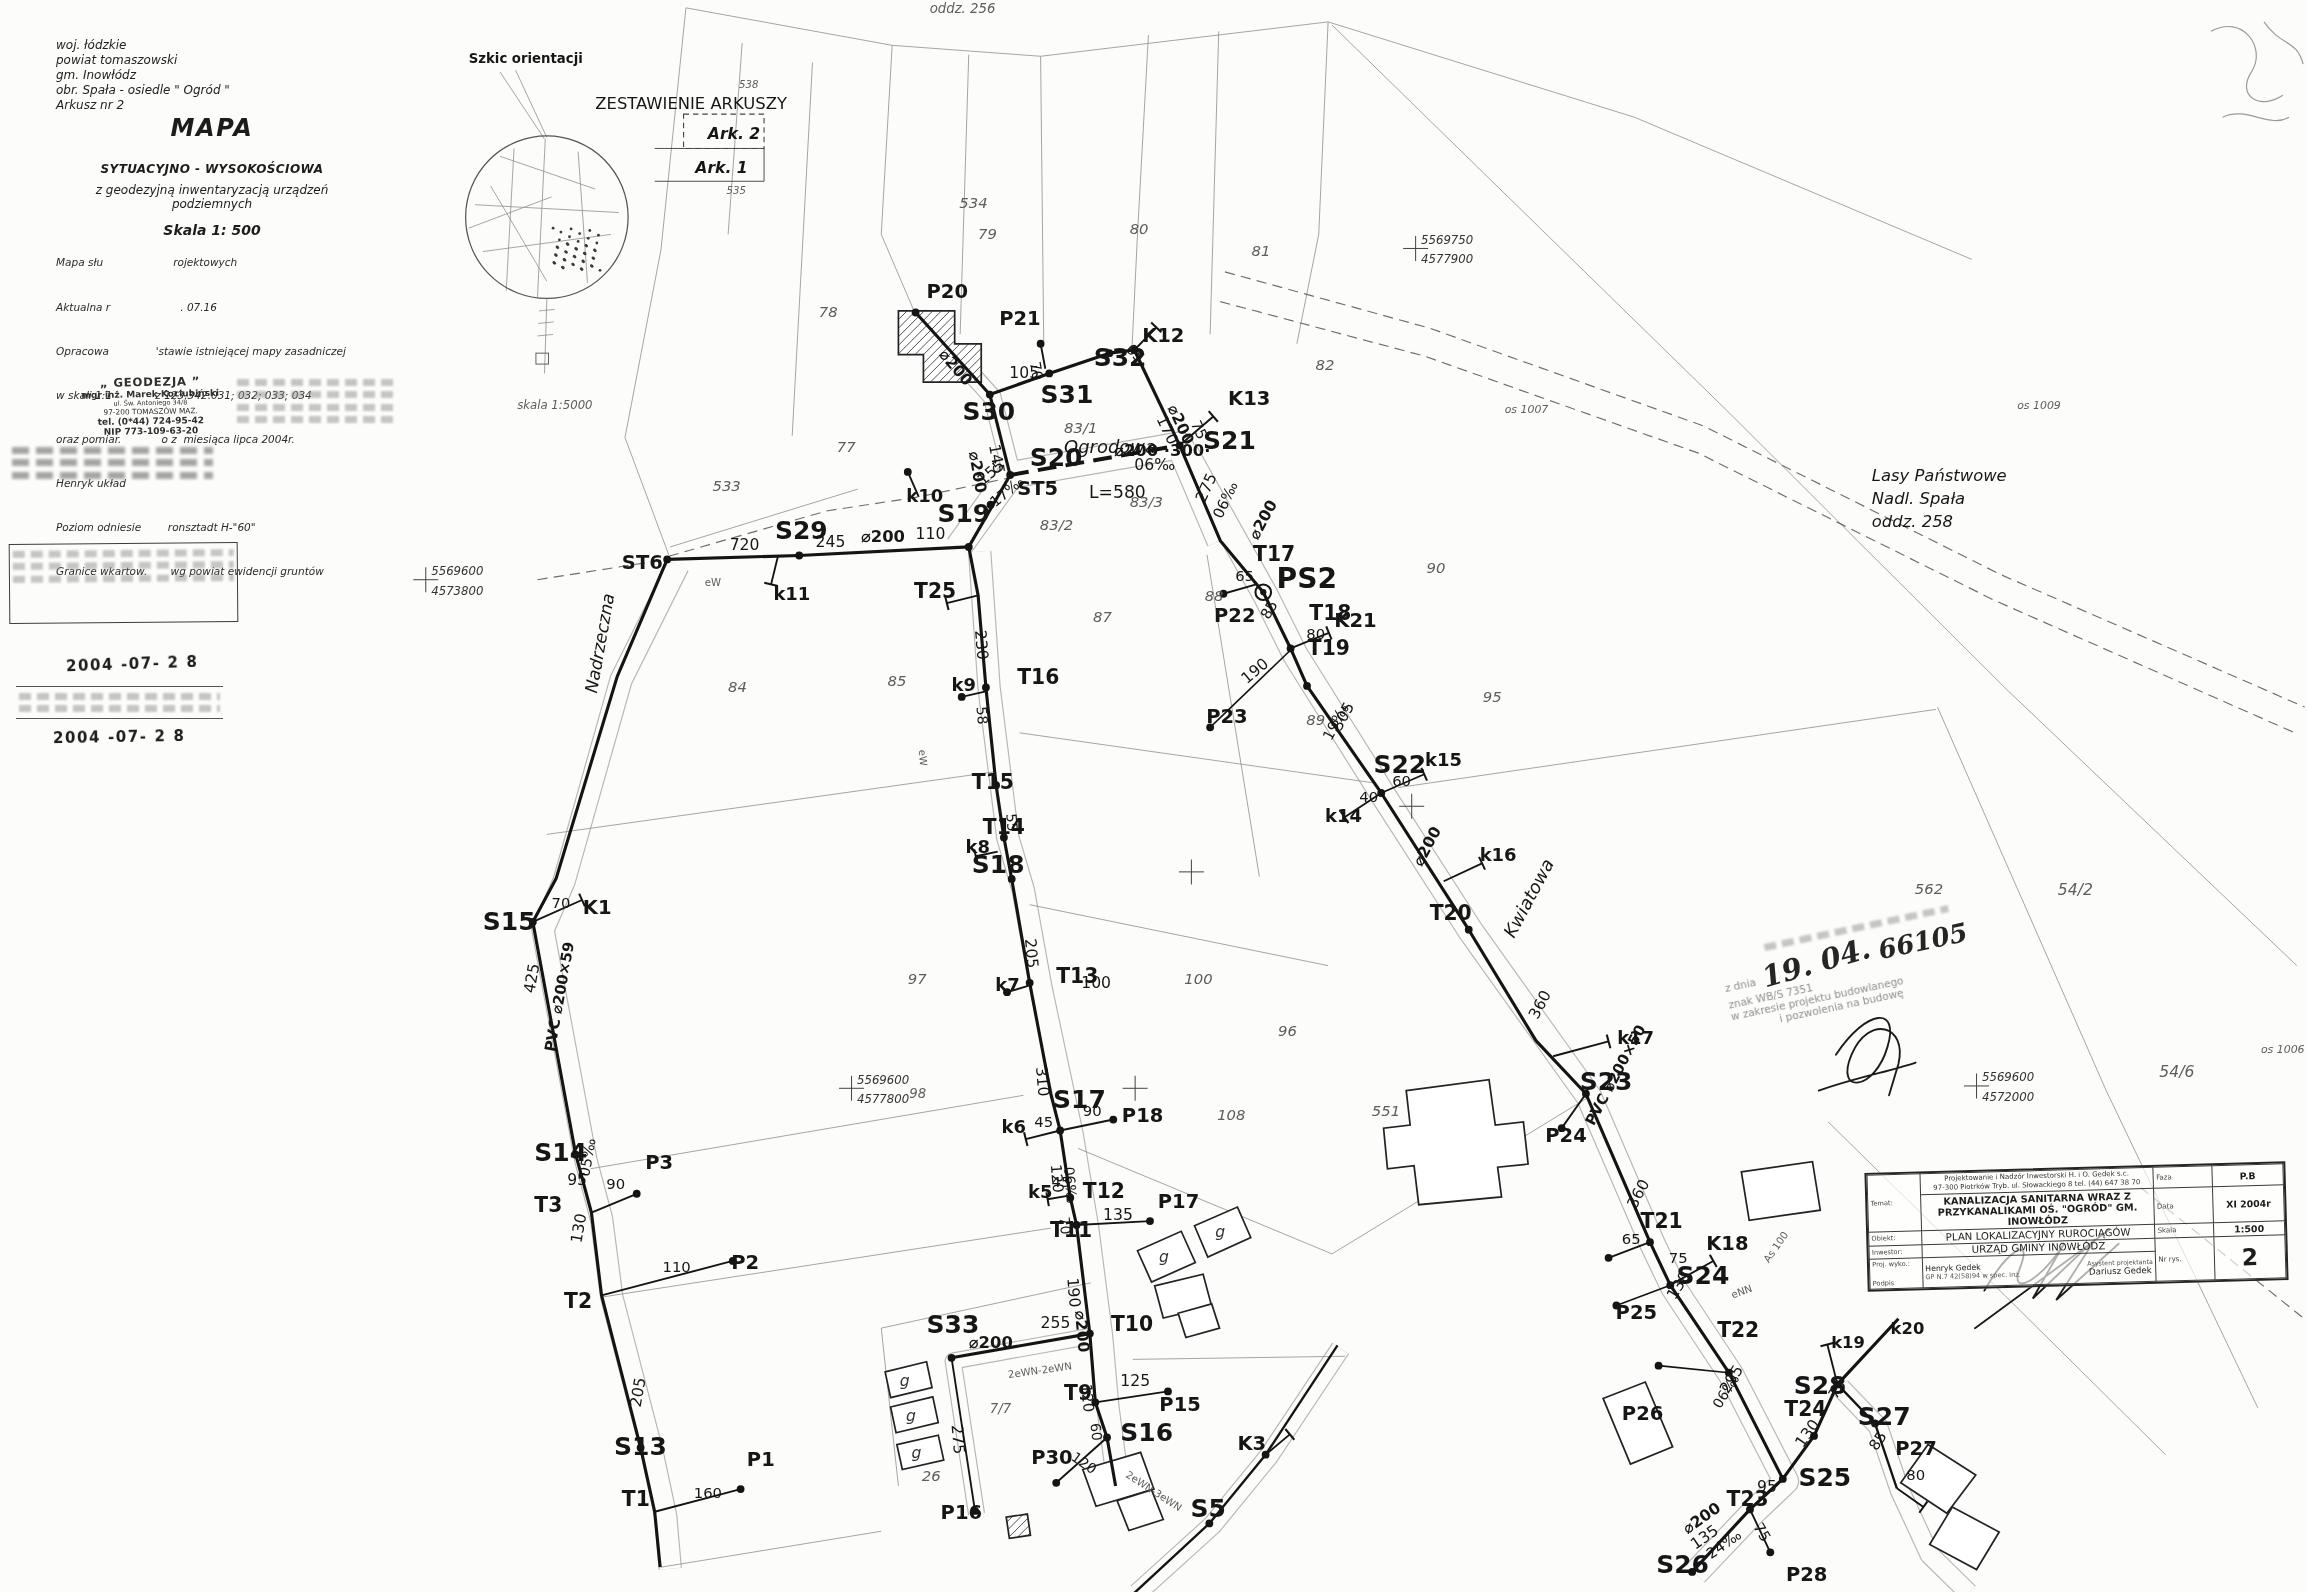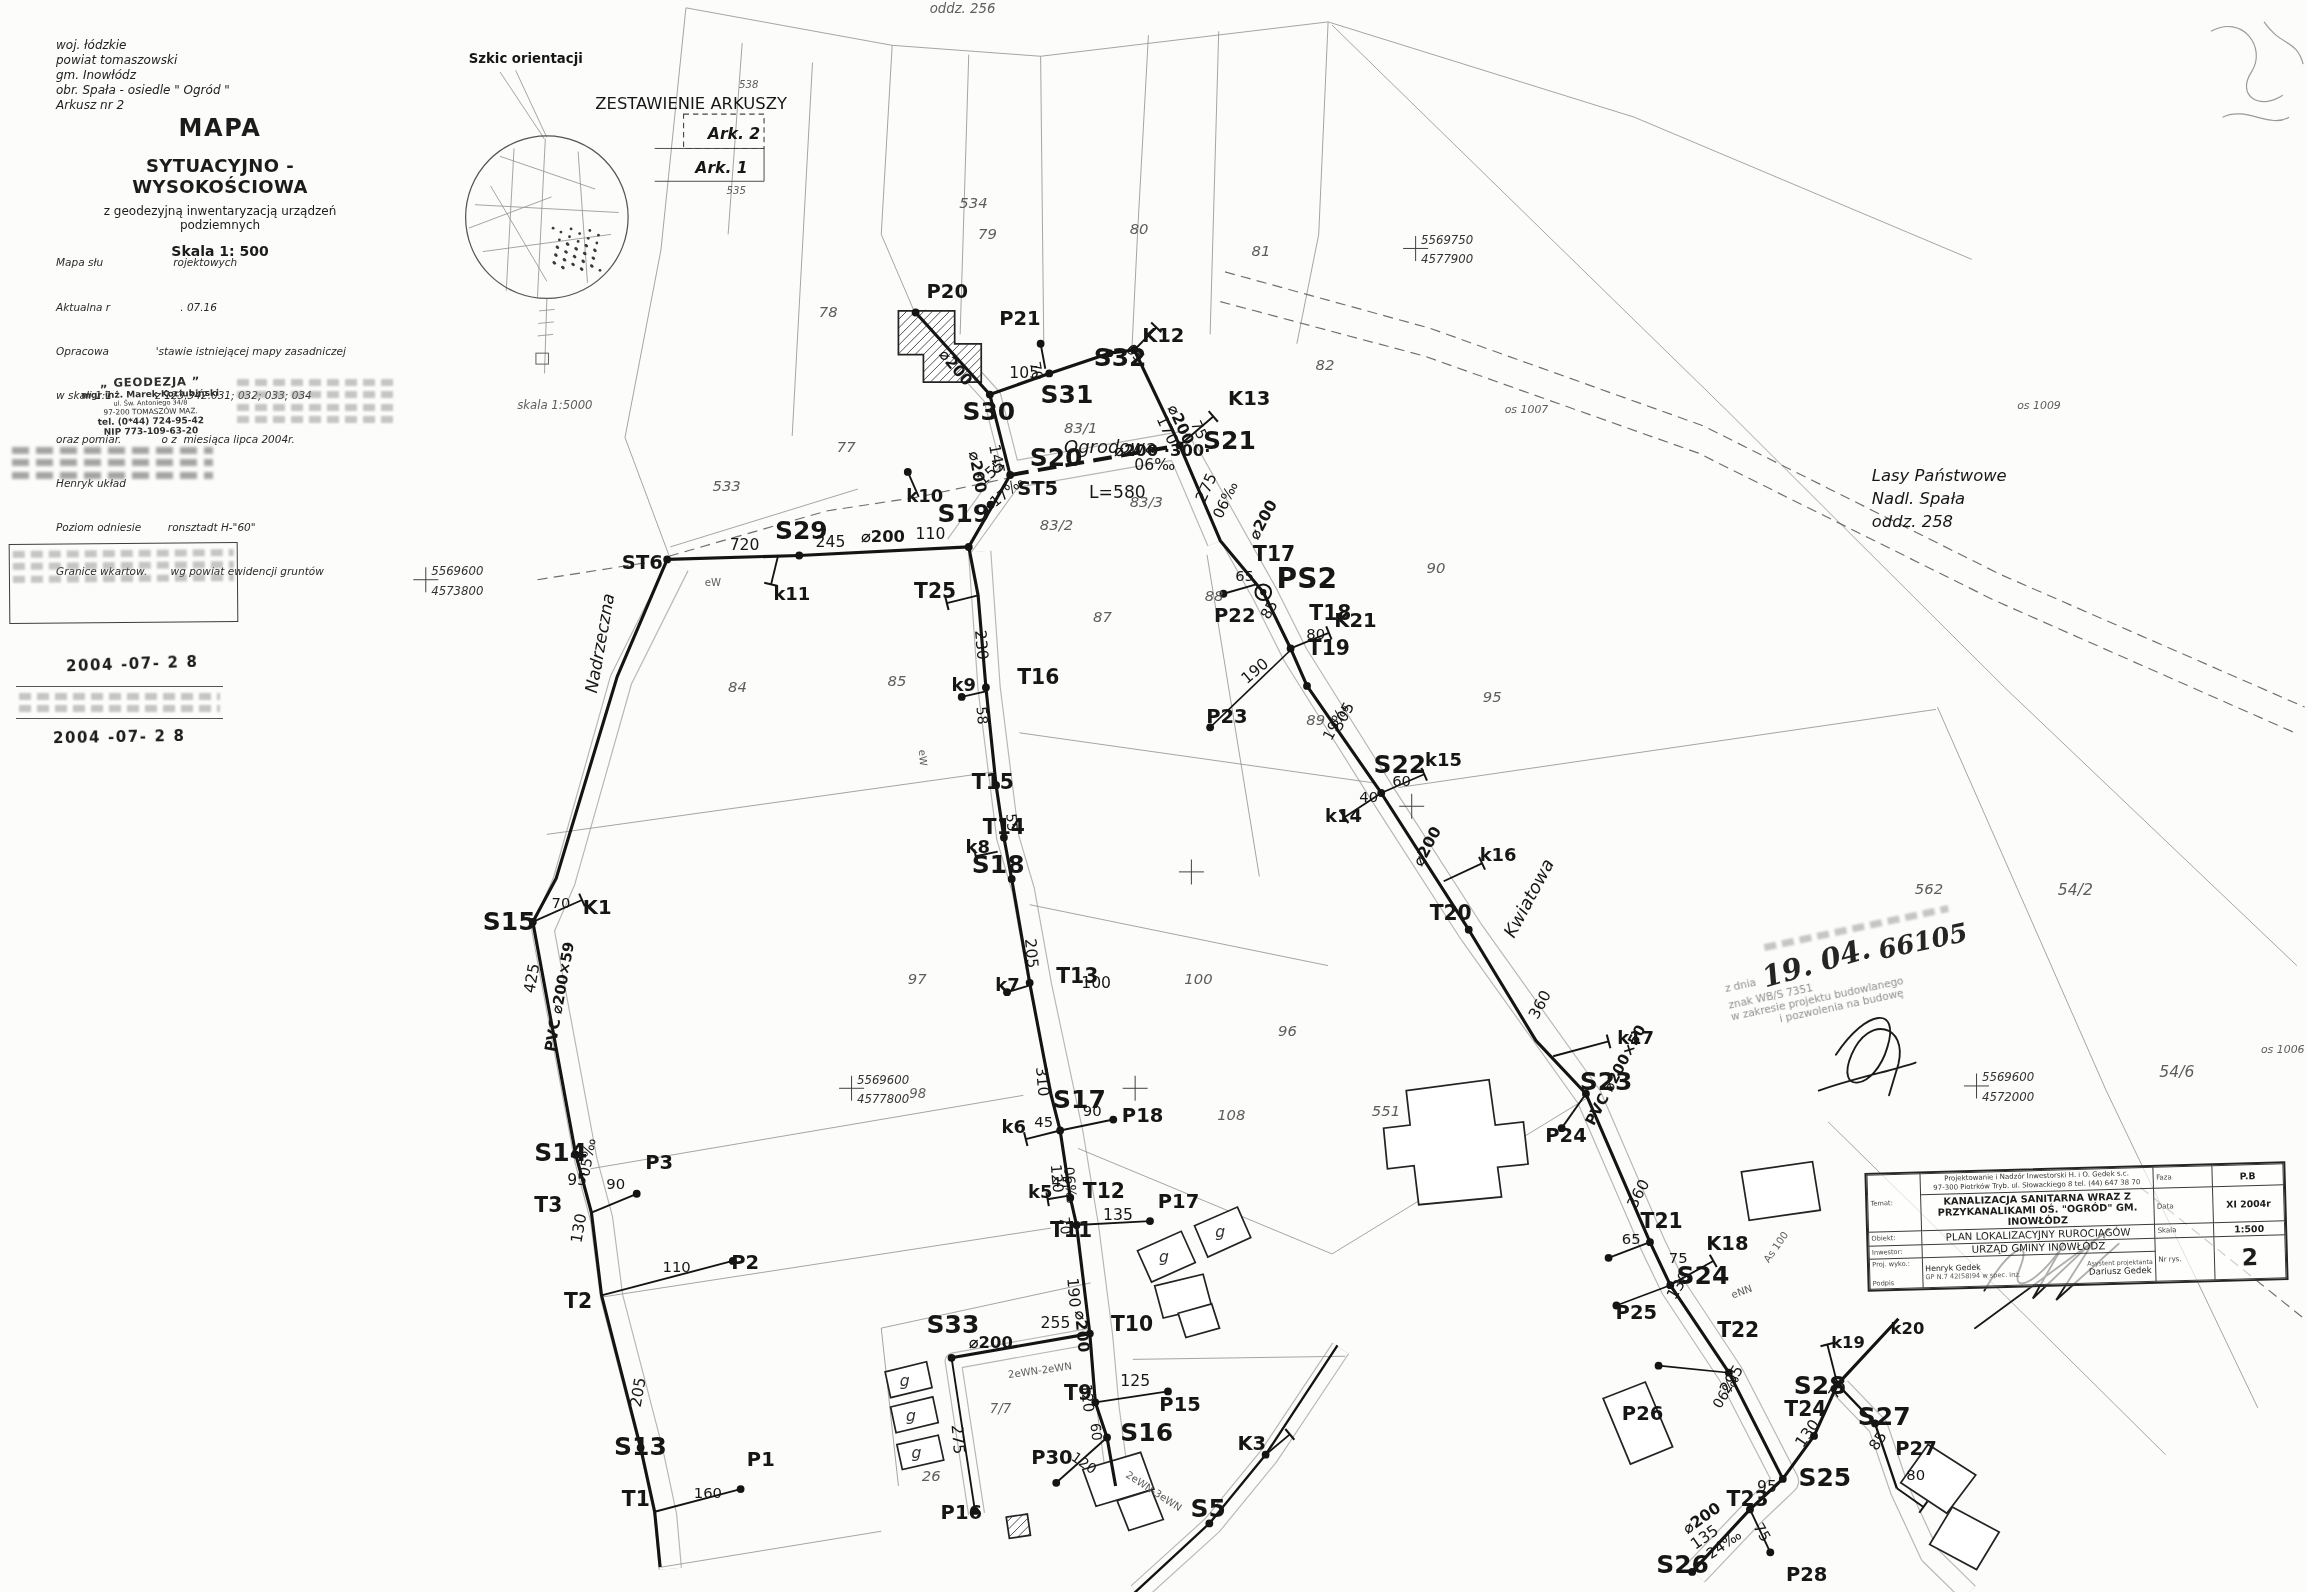--- a/index.html
+++ b/index.html
@@ -1,23 +1,23 @@
 <!DOCTYPE html>
 <html style="font-size:12.5px"><head>
 <meta charset="utf-8">
 <style>
   html,body{margin:0;padding:0;width:2307px;height:1593px;overflow:hidden;
     background:#fcfcfa;font-family:"DejaVu Sans",sans-serif;color:#1c1c1c;}
   .abs{position:absolute;}
   #map-svg{position:absolute;left:0;top:0;}
   
   .hdr{left:56px;top:38px;font-style:italic;font-size:12px;line-height:15px;color:#222;}
-  .title-blk{left:76px;top:114px;width:288px;text-align:center;}
+  .title-blk{left:68px;top:114px;width:288px;text-align:center;font-style:italic;}
   .t-mapa{font-size:24px;font-weight:bold;letter-spacing:1.6px;}
-  .t-sub{font-size:18px;font-weight:bold;margin-top:13px;letter-spacing:0.4px;}
+  .t-sub{font-size:12px;font-weight:bold;margin-top:20px;letter-spacing:0.4px;}
   .t-sub2{font-size:12px;margin-top:7px;}
   .t-skala{font-size:14px;font-weight:bold;margin-top:11px;}
   .meta{left:56px;top:226px;font-style:italic;font-size:10.5px;line-height:14.7px;white-space:pre;color:#2a2a2a;}
   
   .geo{left:78px;top:375px;width:145px;text-align:center;color:#2f2f2f;transform:rotate(-1deg);}
   .geo .g1{font-size:11.7px;font-weight:bold;letter-spacing:0.8px;}
   .geo .g2{font-size:9px;font-weight:bold;}
   .geo .g3{font-size:6.6px;}
   .geo .g4{font-size:7.4px;}
   .geo .g5,.geo .g6{font-size:9px;font-weight:bold;}

